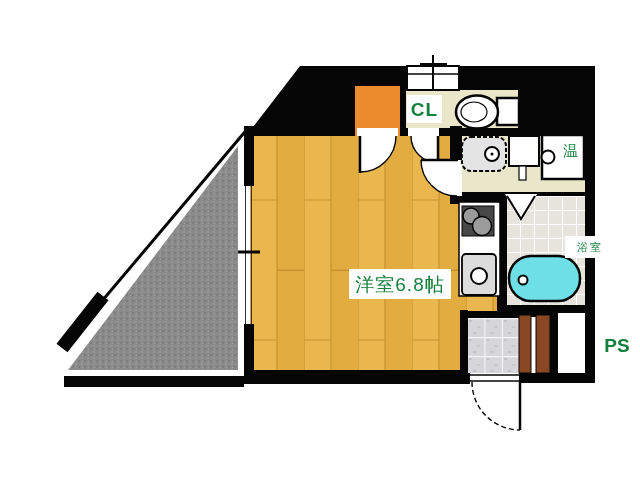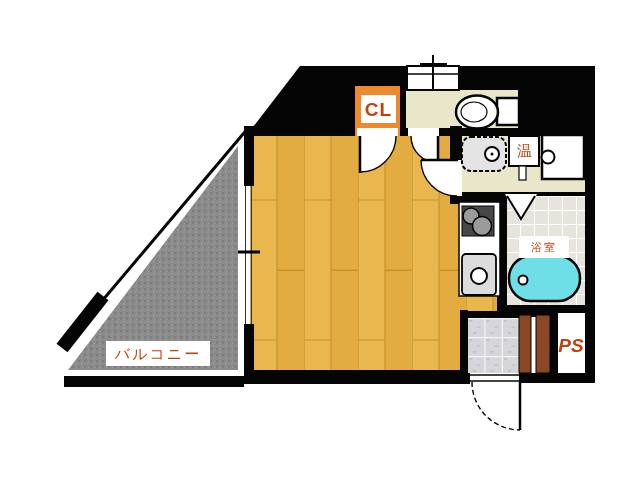--- a/index.html
+++ b/index.html
@@ -3,29 +3,30 @@
 <meta charset="utf-8">
 <style>
   html,body{margin:0;padding:0;background:#ffffff;}
   #stage{
     position:relative;width:640px;height:480px;background:#ffffff;overflow:hidden;
     font-family:"Liberation Sans","DejaVu Sans",sans-serif;
   }
   #plan-svg{position:absolute;left:0;top:0;}
   .lbl{
     position:absolute;display:flex;align-items:center;justify-content:center;
-    background:#ffffff;color:#c2410c;line-height:1;
+    background:#ffffff;color:#15803d;line-height:1;
     font-family:"Liberation Sans","DejaVu Sans",sans-serif;
+    margin-left:46px;
   }
   .lbl.no-bg{background:transparent;}
   #label-room{left:303px;top:269px;width:102px;height:30px;font-size:19px;letter-spacing:1px;}
   #label-balcony{left:106px;top:341px;width:104px;height:25px;font-size:15px;letter-spacing:2px;}
   #label-bath{left:519px;top:236px;width:50px;height:22px;font-size:11px;letter-spacing:2px;}
   #label-cl{left:361px;top:95px;width:35px;height:28px;font-size:19px;font-weight:600;letter-spacing:1px;}
-  #label-ps{left:555px;top:333px;width:32px;height:24px;font-size:19px;font-weight:600;font-style:italic;}
+  #label-ps{left:555px;top:333px;width:32px;height:24px;font-size:19px;font-weight:600;}
   #label-on{left:510px;top:140px;width:29px;height:21px;font-size:15px;}
 </style>
 </head>
 <body>
 
 <div id="stage">
   <svg id="plan-svg" width="640" height="480" viewBox="0 0 640 480">
     <defs>
 
       <pattern id="wood" patternUnits="userSpaceOnUse" width="54" height="140" x="250" y="130">
@@ -145,18 +146,18 @@
     <line x1="421" y1="160" x2="458" y2="160" stroke="#050505" stroke-width="2.5"></line>
 
     <line x1="245.5" y1="186" x2="245.5" y2="324" stroke="#333" stroke-width="1"></line>
     <line x1="251.5" y1="186" x2="251.5" y2="324" stroke="#333" stroke-width="1"></line>
     <line x1="238" y1="252" x2="260" y2="252" stroke="#050505" stroke-width="3"></line>
 
     <line x1="249" y1="127" x2="64" y2="346" stroke="#050505" stroke-width="3"></line>
     <line x1="103" y1="296" x2="62" y2="348" stroke="#050505" stroke-width="14"></line>
   </svg>
 
-  <div class="lbl" id="label-balcony">バルコニー</div>
+  <div class="lbl" id="label-room">洋室6.8帖</div>
   <div class="lbl" id="label-bath">浴室</div>
   <div class="lbl" id="label-cl">CL</div>
   <div class="lbl no-bg" id="label-ps">PS</div>
   <div class="lbl no-bg" id="label-on">温</div>
 </div>
 
 </body></html>

